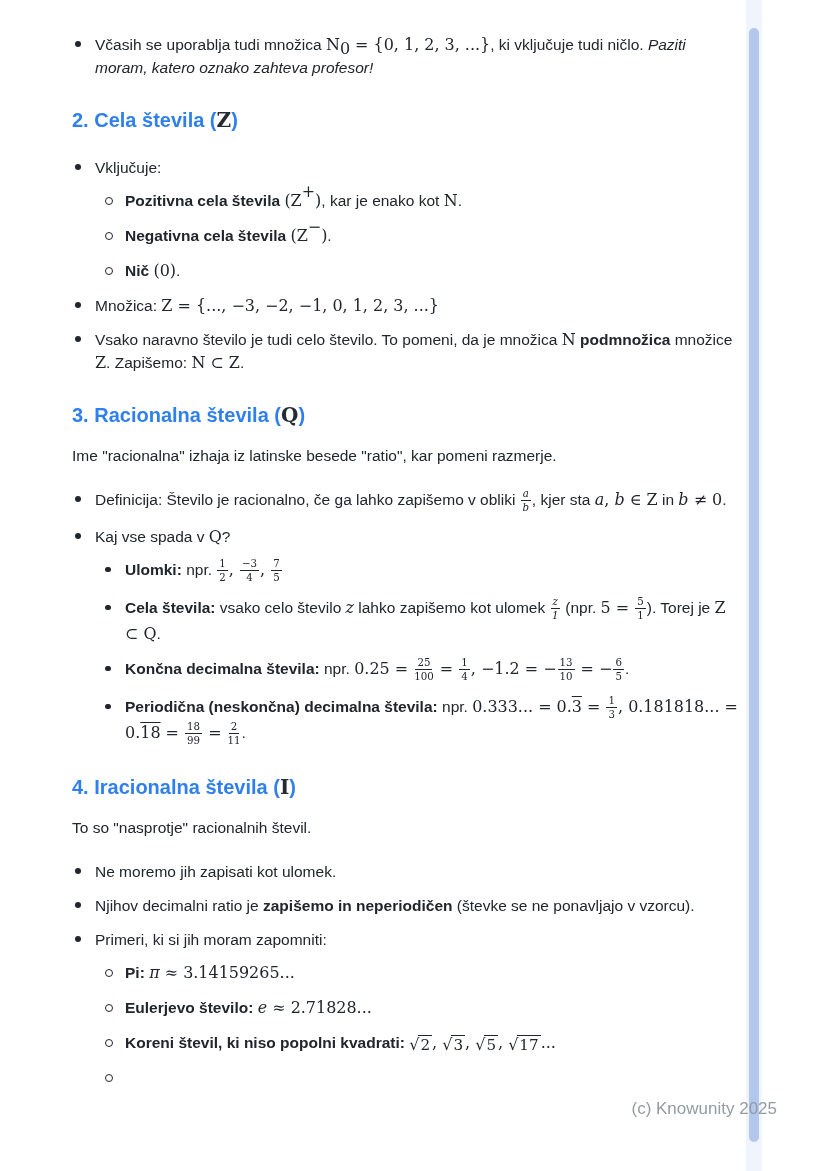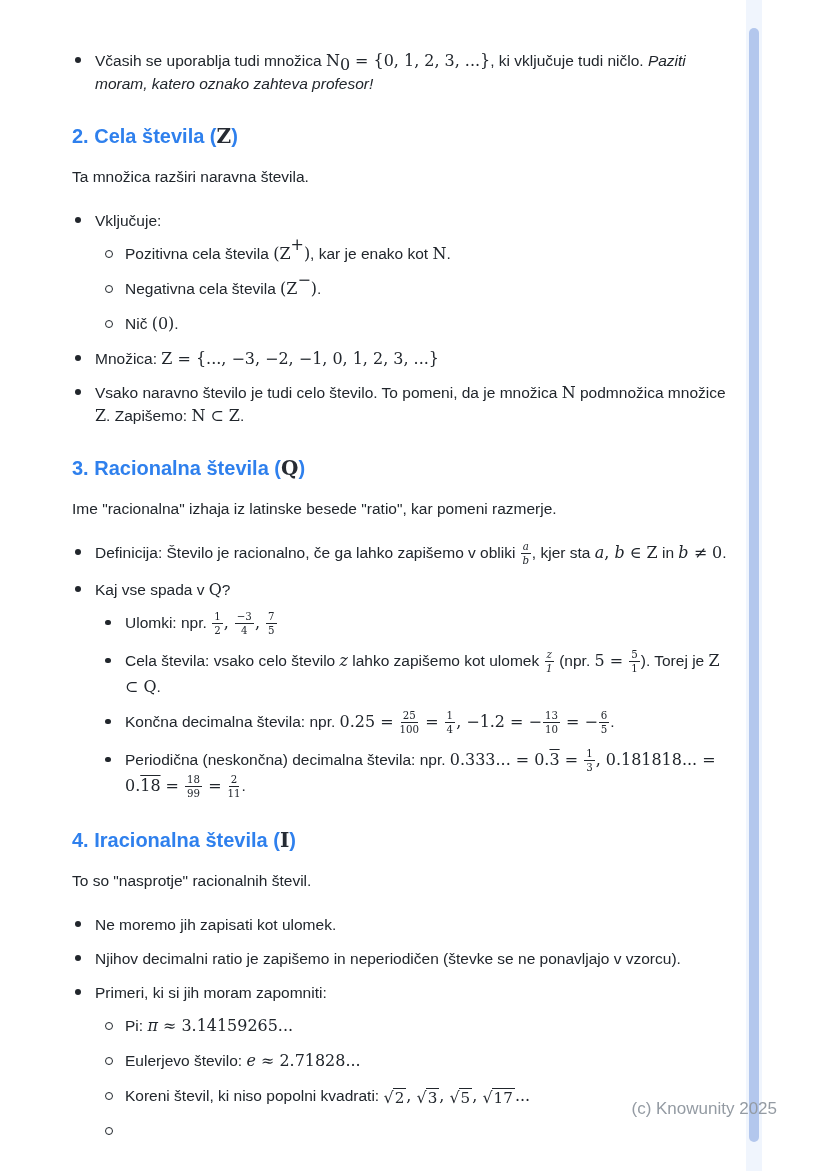--- a/index.html
+++ b/index.html
@@ -11,32 +11,32 @@
   .page{position:absolute;inset:0;background:#fff}
   .doc{
     position:absolute;left:0;top:0;width:100%;height:100%;
     padding:33px 90px 0 72px;font-size:15.5px;line-height:23px;overflow:hidden;
   }
   h2{color:#2f80ed;font-size:20px;line-height:30px;margin:26px 0 14px;font-weight:700}
   h2 .math{color:#262b33;font-weight:700;font-size:1.0em}
   p.lead{margin:0}
   ul{list-style:none}
   ul.l1{margin:21px 0 8px}
-  ul.l1.first{margin-top:16px}
+  ul.l1.first{margin-top:0}
   ul ul{margin:10px 0 2px 7px}
   li{position:relative;padding-left:23px;margin:0 0 11px}
   ul.l2>li{margin-bottom:12px}
   li::before{
     content:"";position:absolute;left:3px;top:8px;width:6px;height:6px;
     border-radius:50%;background:#21262c;
   }
   ul.ring>li::before{background:#fff;border:1.4px solid #21262c;width:6px;height:6px}
   ul.dot>li::before{width:5.5px;height:5.5px;top:9px}
   li.partial{min-height:6px;margin-bottom:0}
-  .b{font-weight:400}
+  .b{font-weight:700}
   .i{font-style:italic}
   .math{font-family:"DejaVu Serif","Liberation Serif",serif;font-size:1.03em}
   .mi{font-family:"DejaVu Serif","Liberation Serif",serif;font-style:italic;font-size:1.03em}
   sup{font-size:0.62em;vertical-align:0.55em;line-height:0}
   sub{font-size:0.62em;vertical-align:-0.25em;line-height:0}
   .over{text-decoration:overline}
   .frac{
     display:inline-flex;flex-direction:column;align-items:center;
     vertical-align:middle;font-size:0.66em;line-height:1.12;padding:0 1px;
     font-family:"DejaVu Serif","Liberation Serif",serif;
@@ -58,21 +58,20 @@
 <div class="page">
   <div class="doc">
 
     <ul class="l1 first">
       <li>
         <span class="txt"><span>Včasih se uporablja tudi množica </span><span class="math">N</span><sub class="math">0</sub><span class="math"> = {0, 1, 2, 3, ...}</span><span>, ki vključuje tudi ničlo. </span><span class="i">Paziti moram, katero oznako zahteva profesor!</span></span>
       </li>
     </ul>
 
     <h2><span class="txt"><span>2. Cela števila (</span><span class="math">Z</span><span>)</span></span></h2>
-    <p class="lead"><span class="txt"><span>Ta množica razširi naravna števila.</span></span></p>
 
     <ul class="l1">
       <li>
         <span class="txt"><span>Vključuje:</span></span>
         <ul class="l2 ring">
           <li><span class="txt"><span class="b">Pozitivna cela števila</span><span> </span><span class="math">(Z</span><sup class="math">+</sup><span class="math">)</span><span>, kar je enako kot </span><span class="math">N</span><span>.</span></span></li>
           <li><span class="txt"><span class="b">Negativna cela števila</span><span> </span><span class="math">(Z</span><sup class="math">−</sup><span class="math">)</span><span>.</span></span></li>
           <li><span class="txt"><span class="b">Nič</span><span> </span><span class="math">(0)</span><span>.</span></span></li>
         </ul>
       </li>

